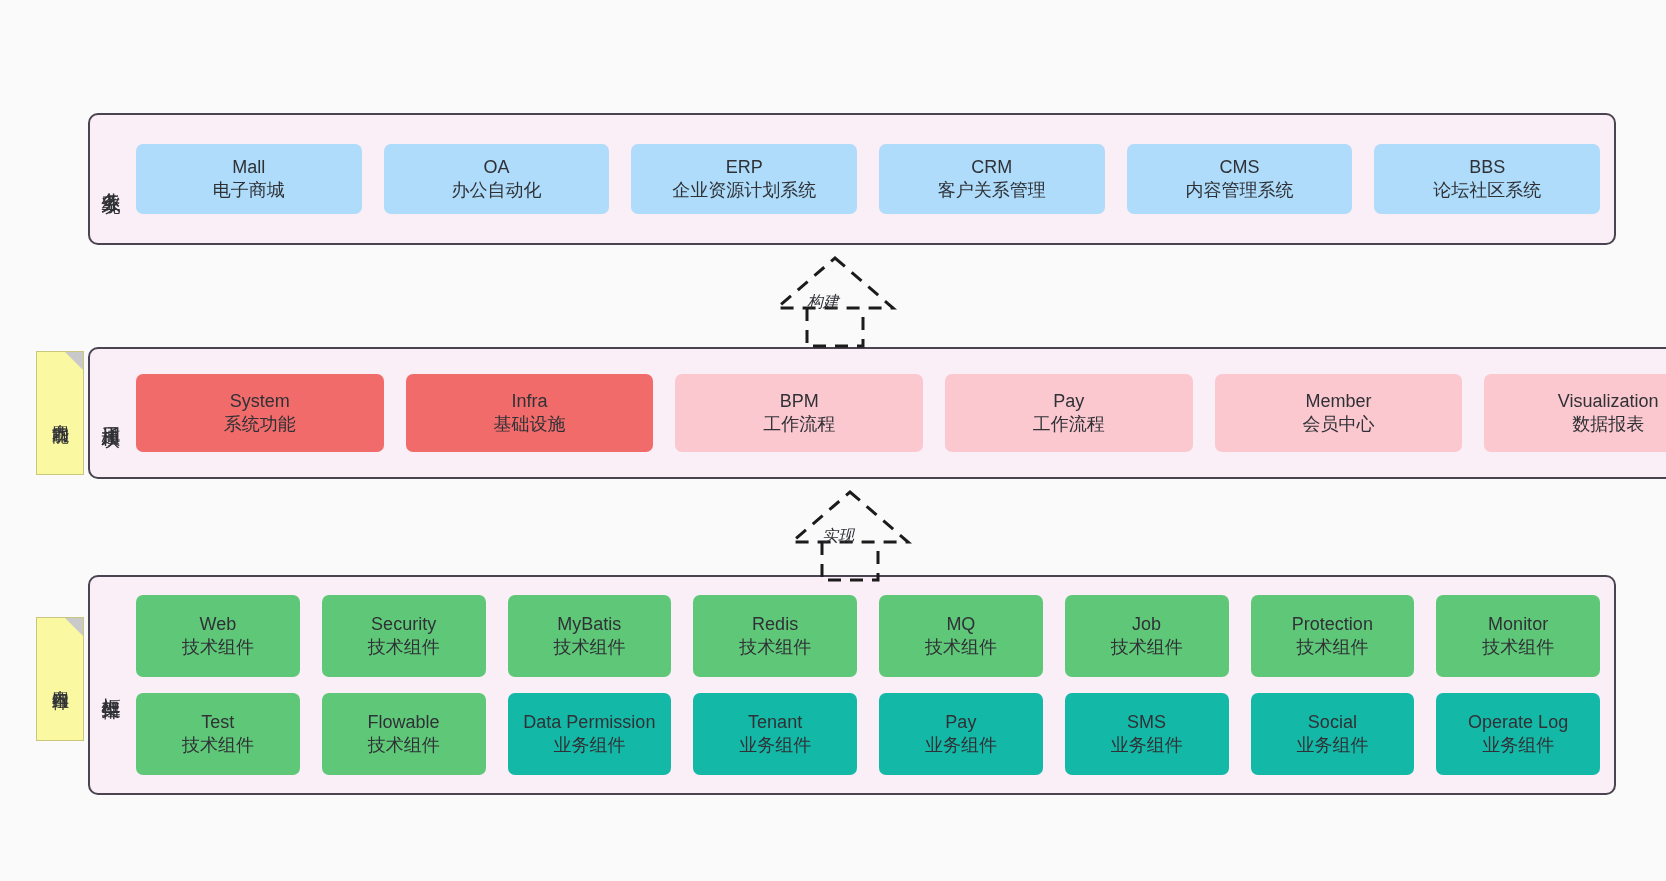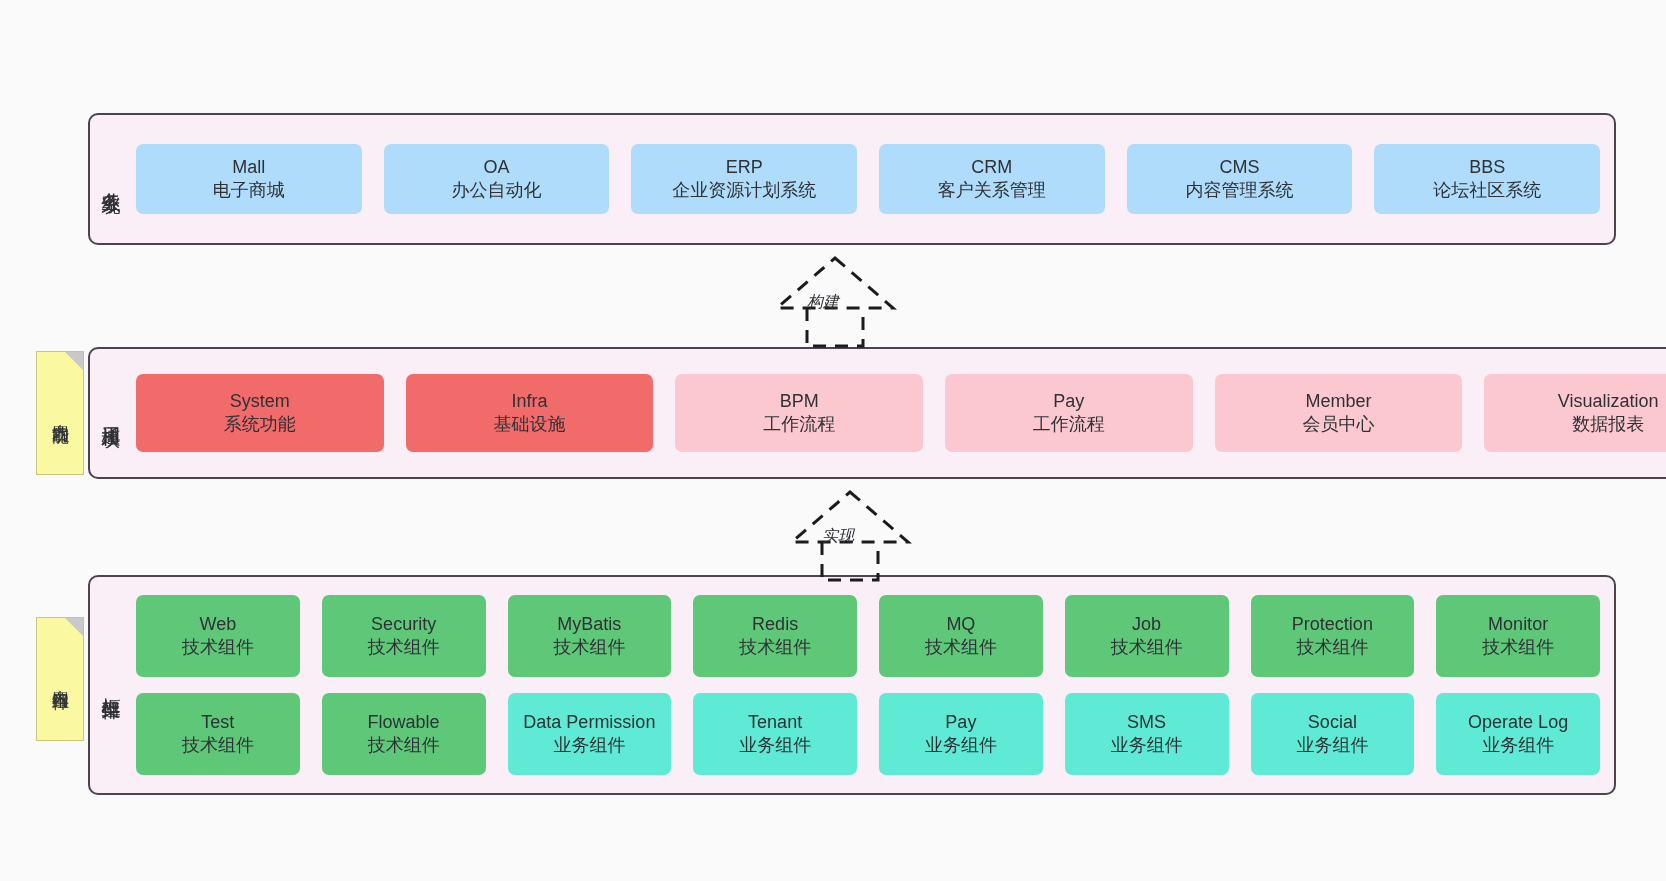--- a/index.html
+++ b/index.html
@@ -65,21 +65,21 @@
     padding:4px 6px;
   }
   .cell .t1{white-space:normal;}
   .cell .t2{white-space:nowrap;}
 
   
   .c-blue{background:#aedcfa;}
   .c-red{background:#f26b6b;}
   .c-pink{background:#fbc8d0;}
   .c-green{background:#5fc878;}
-  .c-lgreen{background:#5eead4;}
+  .c-lgreen{background:#14b8a6;}
 
   
   #layer-business{left:88px;top:113px;width:1528px;height:132px;}
   #layer-business .row{height:70px;}
 
   #layer-common{left:88px;top:347px;width:1660px;height:132px;}
   #layer-common .row{height:78px;}
 
   #layer-framework{left:88px;top:575px;width:1528px;height:220px;}
   #layer-framework .row{height:82px;}

